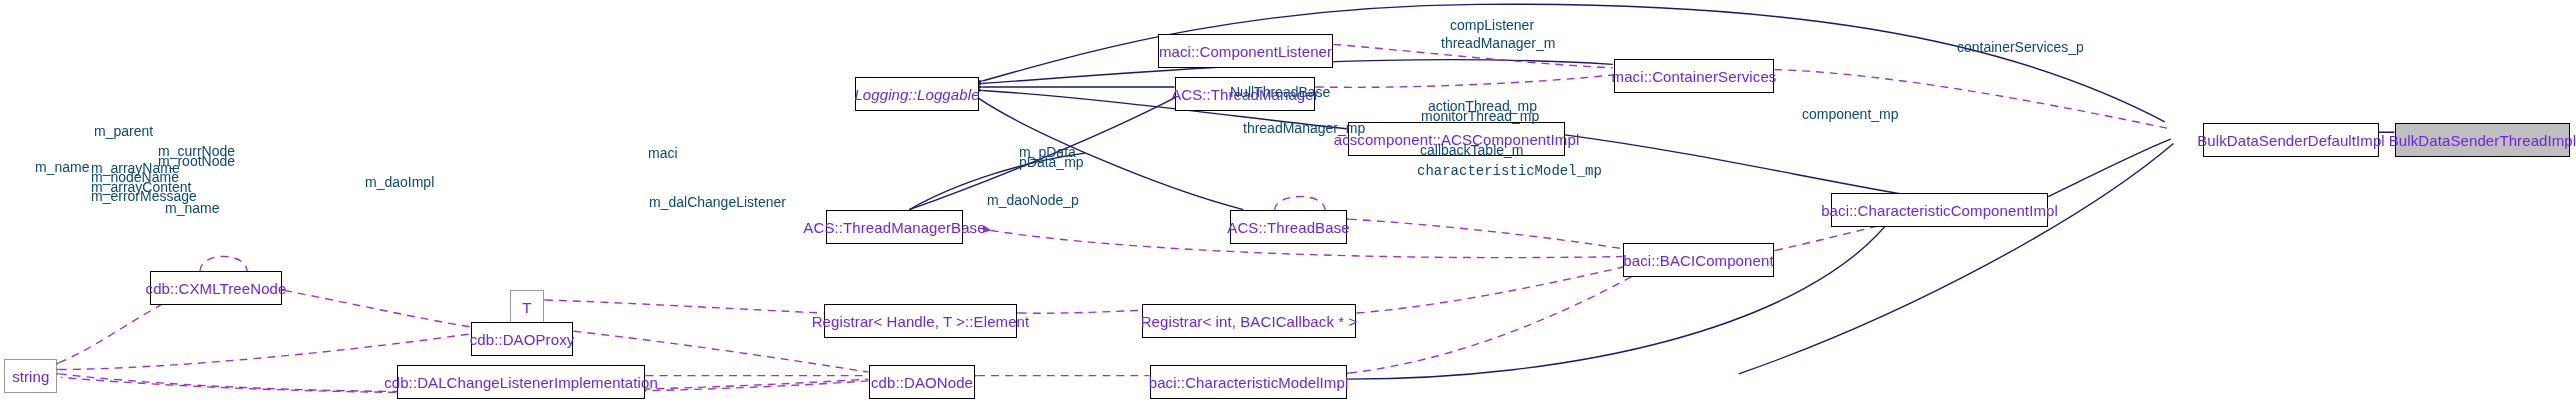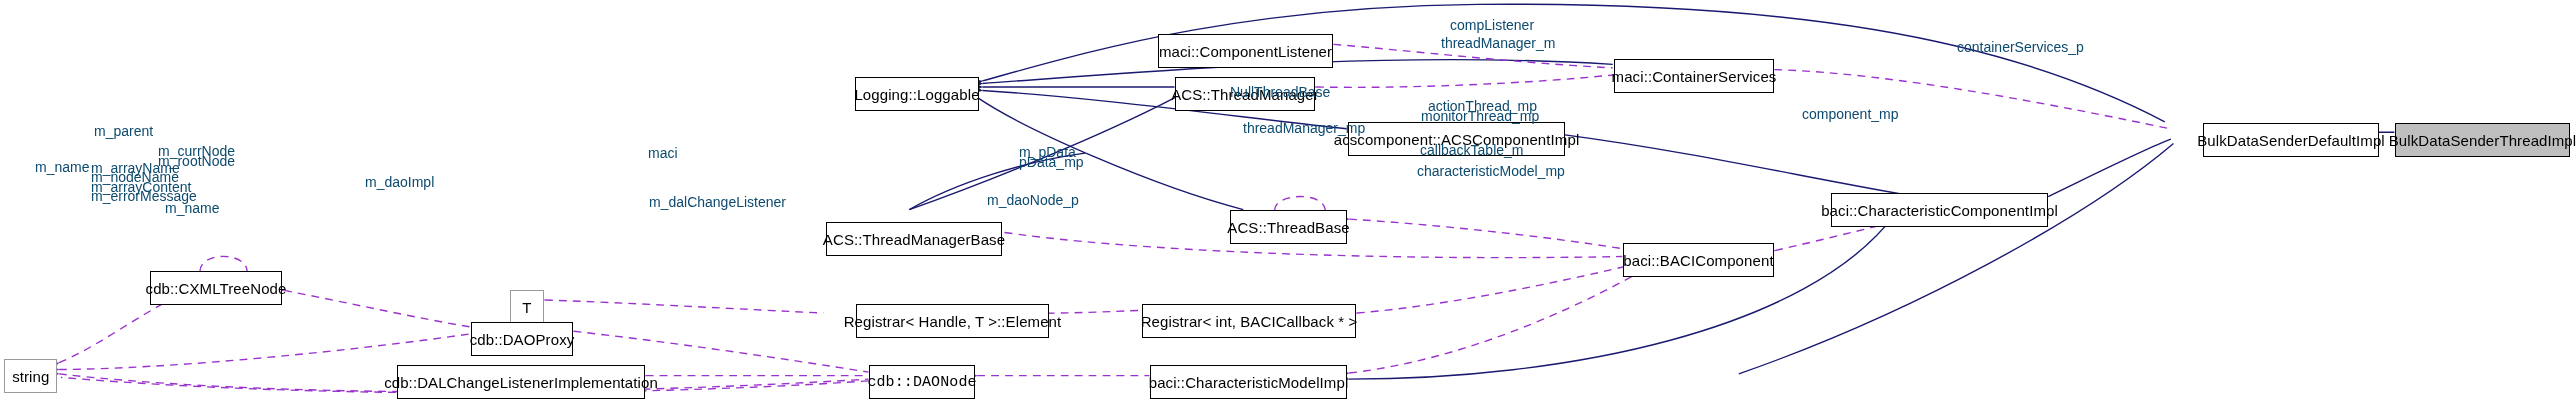--- a/index.html
+++ b/index.html
@@ -4,21 +4,21 @@
 <style>
   html,body{margin:0;padding:0;background:#ffffff;}
   body{font-family:"Liberation Sans","DejaVu Sans",sans-serif;}
   #diagram{position:relative;width:2576px;height:407px;background:#ffffff;overflow:hidden;}
   #edges{position:absolute;left:0;top:0;width:2576px;height:407px;}
   .node{
     position:absolute;
     box-sizing:border-box;
     border:0.9px solid #000000;
     background:#ffffff;
-    color:#000000;
+    color:#6d28d9;
     font-size:15px;
     line-height:1;
     display:flex;
     align-items:center;
     justify-content:center;
     white-space:nowrap;
     padding:16px 7px;
     letter-spacing:0.1px;
   }
   .node.grey{background:#bfbfbf;border-color:#000000;}
@@ -111,21 +111,21 @@
       <path d="M660,381 C760,392 900,412 999,428" marker-start="url(#use)"></path>
 
       <path d="M743,432 C820,432 930,432 999,432" marker-start="url(#use)"></path>
 
       <path d="M1124,432 C1200,432 1280,432 1322,432" marker-start="url(#use)"></path>
 
       <path d="M999,438 C800,452 400,462 70,434"></path>
     </g>
   </svg>
 
-  <div class="node" style="left:855px;top:77px;width:124px;height:20px;">
+  <div class="node" style="left:855px;top:77px;width:124px;height:20px;font-style:italic;">
     <span>Logging::Loggable</span>
   </div>
 
   <div class="node" style="left:1158px;top:34px;width:175px;height:20px;">
     <span>maci::ComponentListener</span>
   </div>
 
   <div class="node" style="left:1614px;top:59px;width:160px;height:20px;">
     <span>maci::ContainerServices</span>
   </div>
@@ -139,21 +139,21 @@
   </div>
 
   <div class="node" style="left:2171px;top:123px;width:176px;height:20px;margin-left:32px;">
     <span>BulkDataSenderDefaultImpl</span>
   </div>
 
   <div class="node grey" style="left:2395px;top:123px;width:175px;height:20px;">
     <span>BulkDataSenderThreadImpl</span>
   </div>
 
-  <div class="node" style="left:826px;top:222px;width:176px;height:20px;">
+  <div class="node" style="left:826px;top:210px;width:137px;height:20px;">
     <span>ACS::ThreadManagerBase</span>
   </div>
 
   <div class="node" style="left:1230px;top:210px;width:117px;height:20px;">
     <span>ACS::ThreadBase</span>
   </div>
 
   <div class="node" style="left:1831px;top:193px;width:217px;height:20px;">
     <span>baci::CharacteristicComponentImpl</span>
   </div>
@@ -163,41 +163,41 @@
   </div>
 
   <div class="node" style="left:150px;top:271px;width:132px;height:20px;">
     <span>cdb::CXMLTreeNode</span>
   </div>
 
   <div class="node lightborder" style="left:510px;top:290px;width:34px;height:20px;">
     <span>T</span>
   </div>
 
-  <div class="node" style="left:824px;top:304px;width:193px;height:20px;margin-left:32px;">
+  <div class="node" style="left:824px;top:304px;width:193px;height:20px;">
     <span>Registrar&lt; Handle, T &gt;::Element</span>
   </div>
 
   <div class="node" style="left:1142px;top:304px;width:214px;height:20px;">
     <span>Registrar&lt; int, BACICallback * &gt;</span>
   </div>
 
   <div class="node" style="left:471px;top:322px;width:102px;height:20px;">
     <span>cdb::DAOProxy</span>
   </div>
 
   <div class="node lightborder" style="left:4.3px;top:359px;width:53px;height:20px;">
     <span>string</span>
   </div>
 
   <div class="node" style="left:397px;top:365px;width:248px;height:20px;">
     <span>cdb::DALChangeListenerImplementation</span>
   </div>
 
-  <div class="node" style="left:869px;top:365px;width:106px;height:32px;font-family:Liberation Mono, monospace;">
+  <div class="node" style="left:869px;top:365px;width:106px;height:32px;">
     <span>cdb::DAONode</span>
   </div>
 
   <div class="node" style="left:1150px;top:365px;width:197px;height:20px;">
     <span>baci::CharacteristicModelImpl</span>
   </div>
 
   <div class="edge-label" style="left:1450px;top:19px;">compListener</div>
   <div class="edge-label" style="left:1441px;top:37px;">threadManager_m</div>
   <div class="edge-label" style="left:1957px;top:41px;">containerServices_p</div>
@@ -211,20 +211,20 @@
   <div class="edge-label" style="left:158px;top:155px;">m_rootNode</div>
   <div class="edge-label" style="left:1420px;top:144px;">callbackTable_m</div>
   <div class="edge-label" style="left:648px;top:147px;">maci</div>
   <div class="edge-label" style="left:1019px;top:146px;">m_pData</div>
   <div class="edge-label" style="left:1019px;top:156px;">pData_mp</div>
   <div class="edge-label" style="left:35px;top:161px;">m_name</div>
   <div class="edge-label" style="left:91px;top:162px;">m_arrayName</div>
   <div class="edge-label" style="left:91px;top:171px;">m_nodeName</div>
   <div class="edge-label" style="left:91px;top:181px;">m_arrayContent</div>
   <div class="edge-label" style="left:91px;top:190px;">m_errorMessage</div>
-  <div class="edge-label" style="left:1417px;top:165px;">characteristicModel_mp</div>
+  <div class="edge-label" style="left:1417px;top:165px;font-family:Liberation Mono, monospace;">characteristicModel_mp</div>
   <div class="edge-label" style="left:365px;top:176px;">m_daoImpl</div>
   <div class="edge-label" style="left:649px;top:196px;">m_dalChangeListener</div>
   <div class="edge-label" style="left:987px;top:194px;">m_daoNode_p</div>
   <div class="edge-label" style="left:165px;top:202px;">m_name</div>
 
 </div>
 
 
 </body></html>

